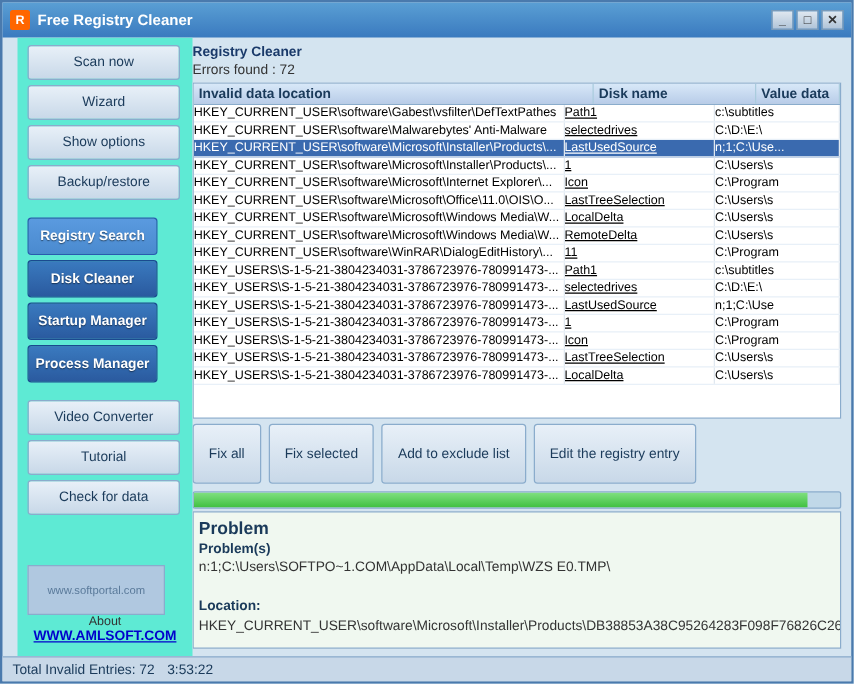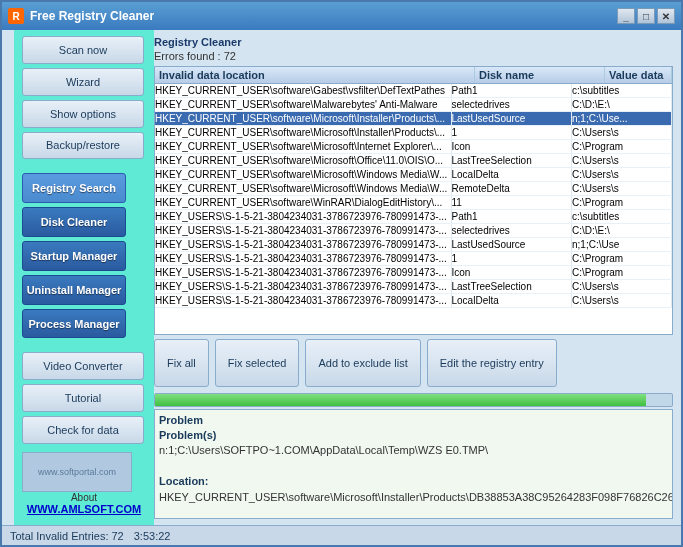--- a/index.html
+++ b/index.html
@@ -193,21 +193,21 @@
     .table-row.selected { background: #3a6aaf; color: white; }
     .td {
       padding: 1px 0;
       font-size: 10px;
       overflow: hidden;
       white-space: nowrap;
       text-overflow: ellipsis;
       border-right: 1px solid #e0e8f0;
     }
     .td-location { width: 320px; }
-    .td-value { width: 130px; }
+    .td-value { width: 130px; text-decoration: underline; }
     .td-data { flex: 1; min-width: 100px; }
     .action-buttons {
       display: flex;
       gap: 6px;
       margin: 4px 0;
       flex-shrink: 0;
     }
     .action-btn {
       padding: 17px 12px;
       background: linear-gradient(to bottom, #e8f0f8, #c8d8e8);
@@ -235,21 +235,21 @@
       border: 1px solid #8aaccc;
       background: #f0f8f0;
       padding: 4px;
       flex-shrink: 0;
       height: 110px;
       overflow: hidden;
     }
     .problem-title {
       font-weight: bold;
       color: #1a3a5a;
-      font-size: 11px;
+      font-size: 14px;
       margin-bottom: 2px;
     }
     .problem-content {
       font-size: 11px;
       color: #333;
       line-height: 1.4;
     }
     .problem-label {
       font-weight: bold;
       color: #1a3a5a;
@@ -288,21 +288,20 @@
 
     <div class="sidebar">
       <div class="sidebar-btn">Scan now</div>
       <div class="sidebar-btn">Wizard</div>
       <div class="sidebar-btn">Show options</div>
       <div class="sidebar-btn">Backup/restore</div>
       <div class="sidebar-separator"></div>
       <div class="sidebar-nav-btn selected">Registry Search</div>
       <div class="sidebar-nav-btn">Disk Cleaner</div>
       <div class="sidebar-nav-btn">Startup Manager</div>
-      <div class="sidebar-nav-btn">Uninstall Manager</div>
       <div class="sidebar-nav-btn">Process Manager</div>
       <div class="sidebar-separator"></div>
       <div class="sidebar-btn">Video Converter</div>
       <div class="sidebar-btn">Tutorial</div>
       <div class="sidebar-btn">Check for data</div>
       <div class="sidebar-logo-area">
         <div class="logo-img">
           <span>www.softportal.com</span>
         </div>
         <div class="about-btn">About</div>

